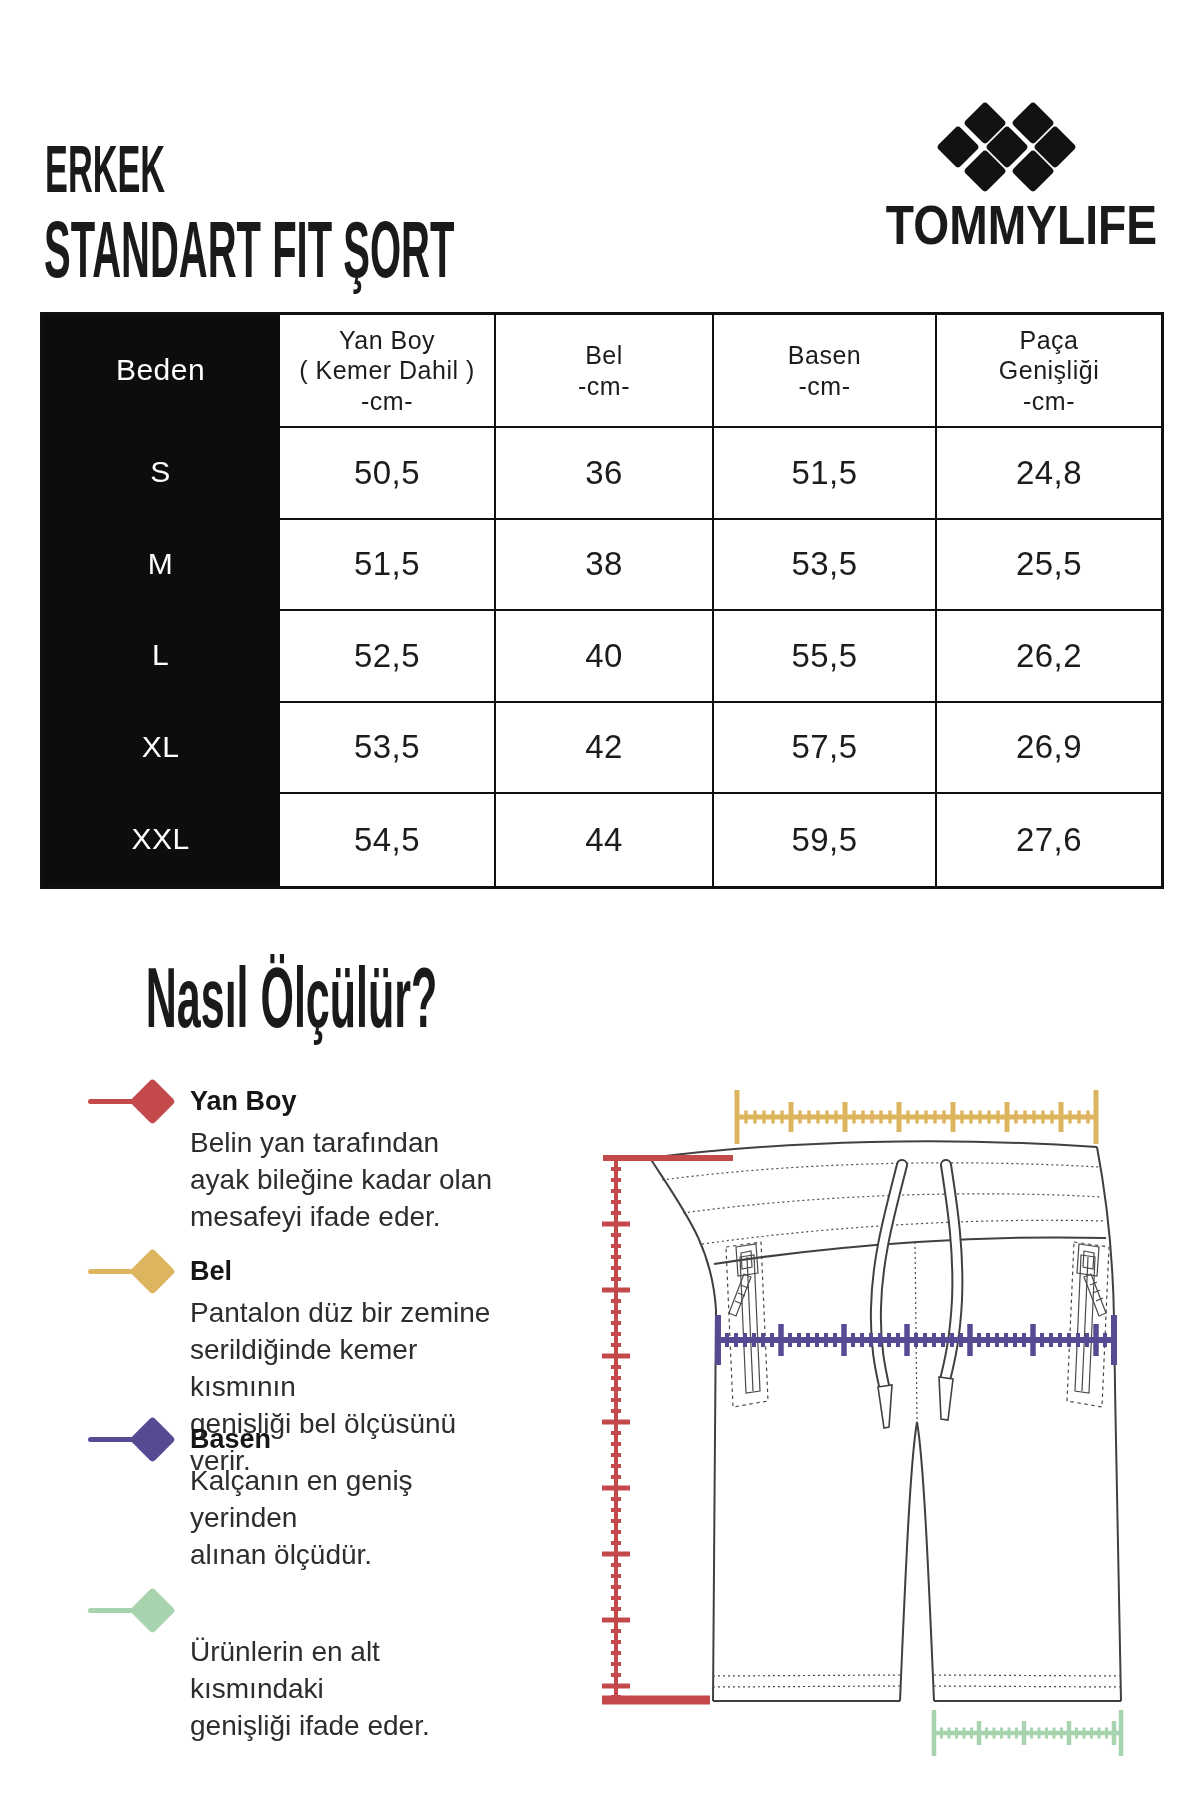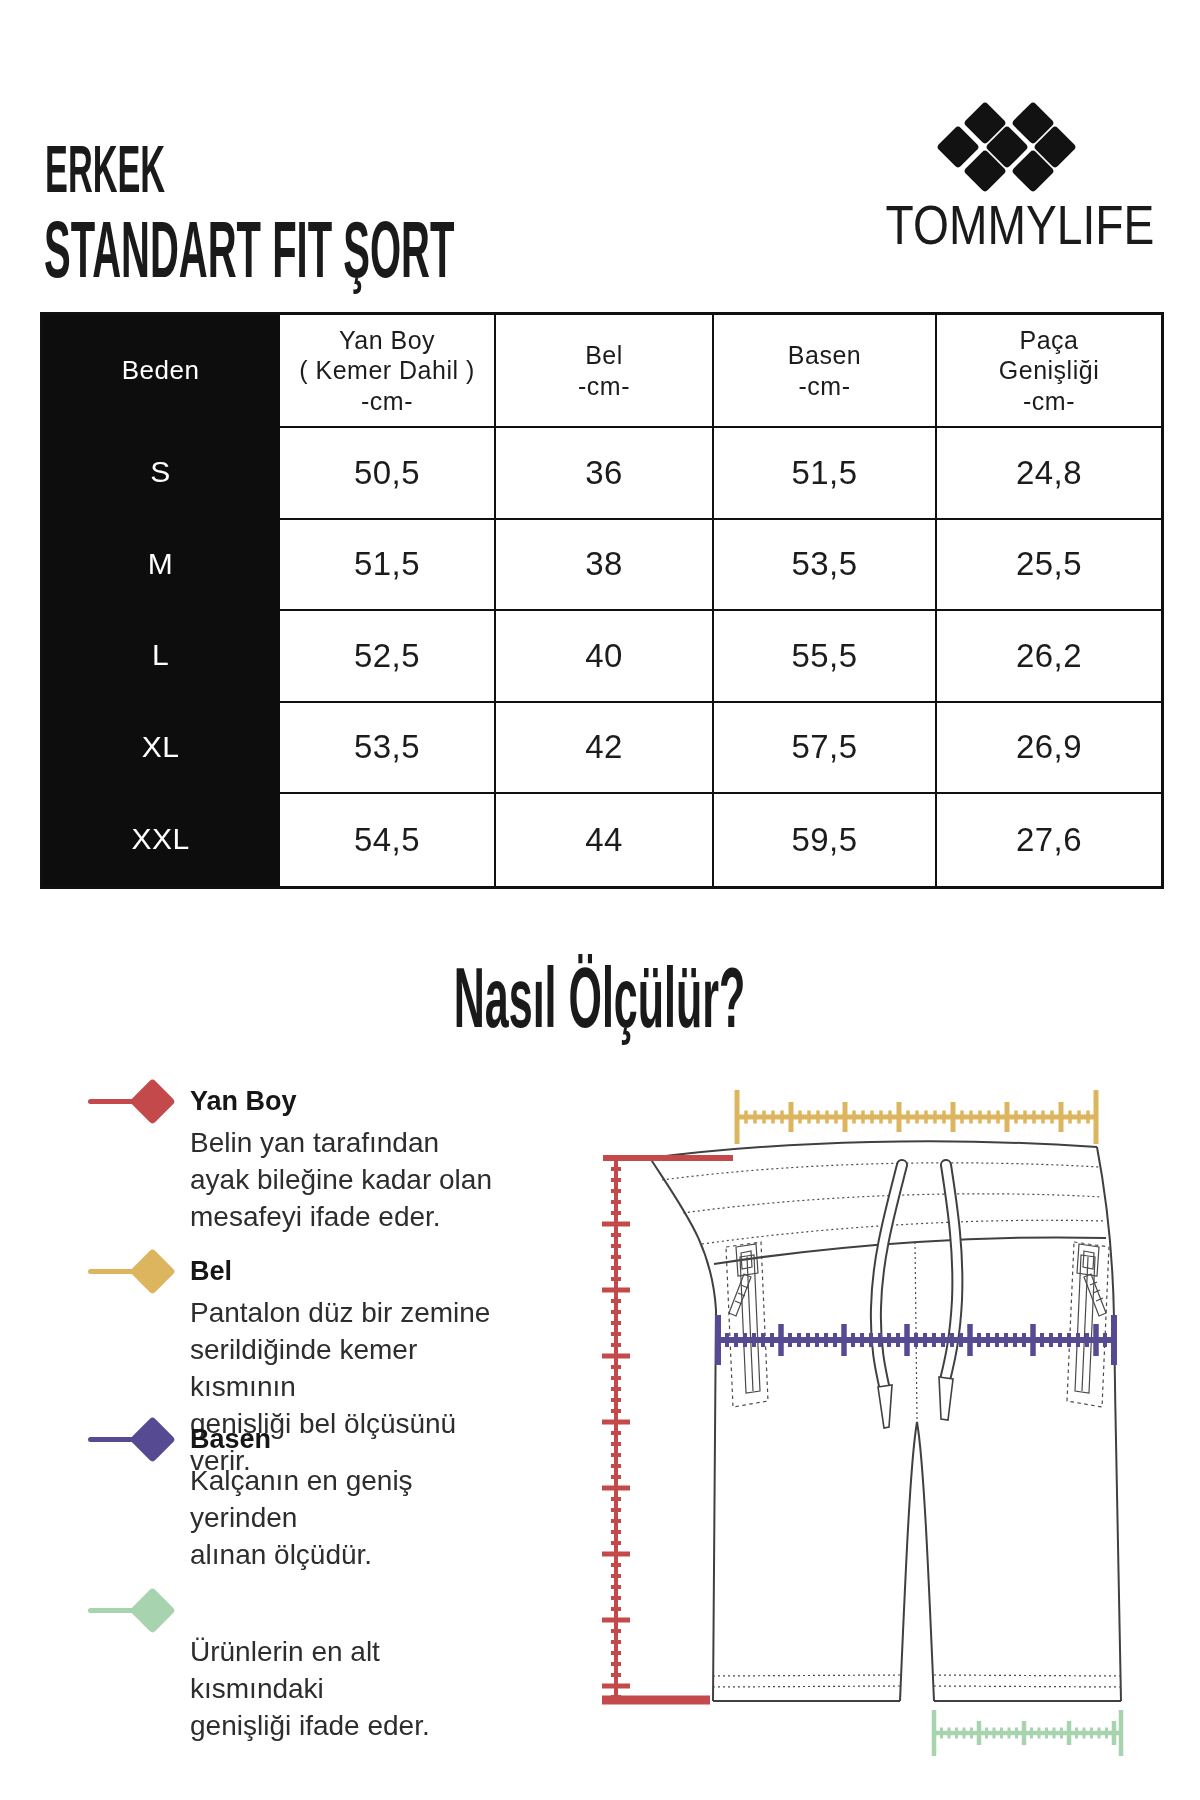--- a/index.html
+++ b/index.html
@@ -8,43 +8,43 @@
     font-family:"Liberation Sans", sans-serif;color:#1a1a1a;overflow:hidden;
   }
   .cond{display:inline-block;transform-origin:left center;white-space:nowrap}
 
   
   #erkek{position:absolute;left:45px;top:136px;font-size:66px;font-weight:700;line-height:1}
   #erkek .cond{transform:scaleX(.52)}
   #product-title{position:absolute;left:44px;top:210px;font-size:80px;font-weight:700;line-height:1}
   #product-title .cond{transform:scaleX(.5)}
   #brand-logo{position:absolute;left:860px;top:86px;width:300px;height:120px}
-  #brand-name{position:absolute;left:860px;top:198px;width:300px;text-align:center;font-size:55px;font-weight:400;line-height:1}
+  #brand-name{position:absolute;left:860px;top:198px;width:300px;text-align:center;font-size:55px;font-weight:700;line-height:1}
   #brand-name .cond{transform-origin:center center;transform:scaleX(.84)}
 
   
   #size-table{
     position:absolute;left:40px;top:312px;
     display:grid;grid-template-columns:237px 216px 218px 223px 224px;
     grid-template-rows:113px repeat(5,91.5px);
     border:3px solid #101010;background:#fff;box-sizing:border-box;
   }
   .cell{
     display:flex;align-items:center;justify-content:center;text-align:center;
     border-right:2.5px solid #101010;border-bottom:2.5px solid #101010;
     font-size:33px;color:#1c1c1c;white-space:pre-line;line-height:1.22;letter-spacing:.5px;
   }
   .cell.colend{border-right:none}
   .cell.last{border-bottom:none}
   .cell.hdr{font-size:25px}
   .cell.dark{background:#0d0d0d;color:#ffffff;border-right-color:#0d0d0d;border-bottom-color:#0d0d0d;font-size:30px}
-  .cell.hdr.dark{font-size:26px}
-
-  
-  #how-heading{position:absolute;left:0;top:950px;width:1200px;text-align:center;font-size:86px;font-weight:700;line-height:1.1}
+  .cell.hdr.dark{font-size:30px}
+
+  
+  #how-heading{position:absolute;left:0;top:950px;width:1200px;font-size:86px;font-weight:700;line-height:1.1}
   #how-heading .cond{transform-origin:center center;transform:scaleX(.5)}
 
   
   .legend-item{position:absolute;left:60px;width:440px;display:grid;grid-template-columns:130px auto}
   .legend-marker{grid-column:1;grid-row:1;position:relative;height:40px}
   .marker-line{position:absolute;left:28px;top:16px;width:80px;height:5px;border-radius:3px}
   .marker-diamond{position:absolute;left:76px;top:2px;width:33px;height:33px;border-radius:4px;transform:rotate(45deg)}
   .legend-title{grid-column:2;grid-row:1;font-size:27px;font-weight:700;color:#161616;line-height:36px}
   .legend-desc{grid-column:2;grid-row:2;font-size:28px;line-height:37px;color:#2d2d2d;white-space:pre-line;margin-top:1px}
 

